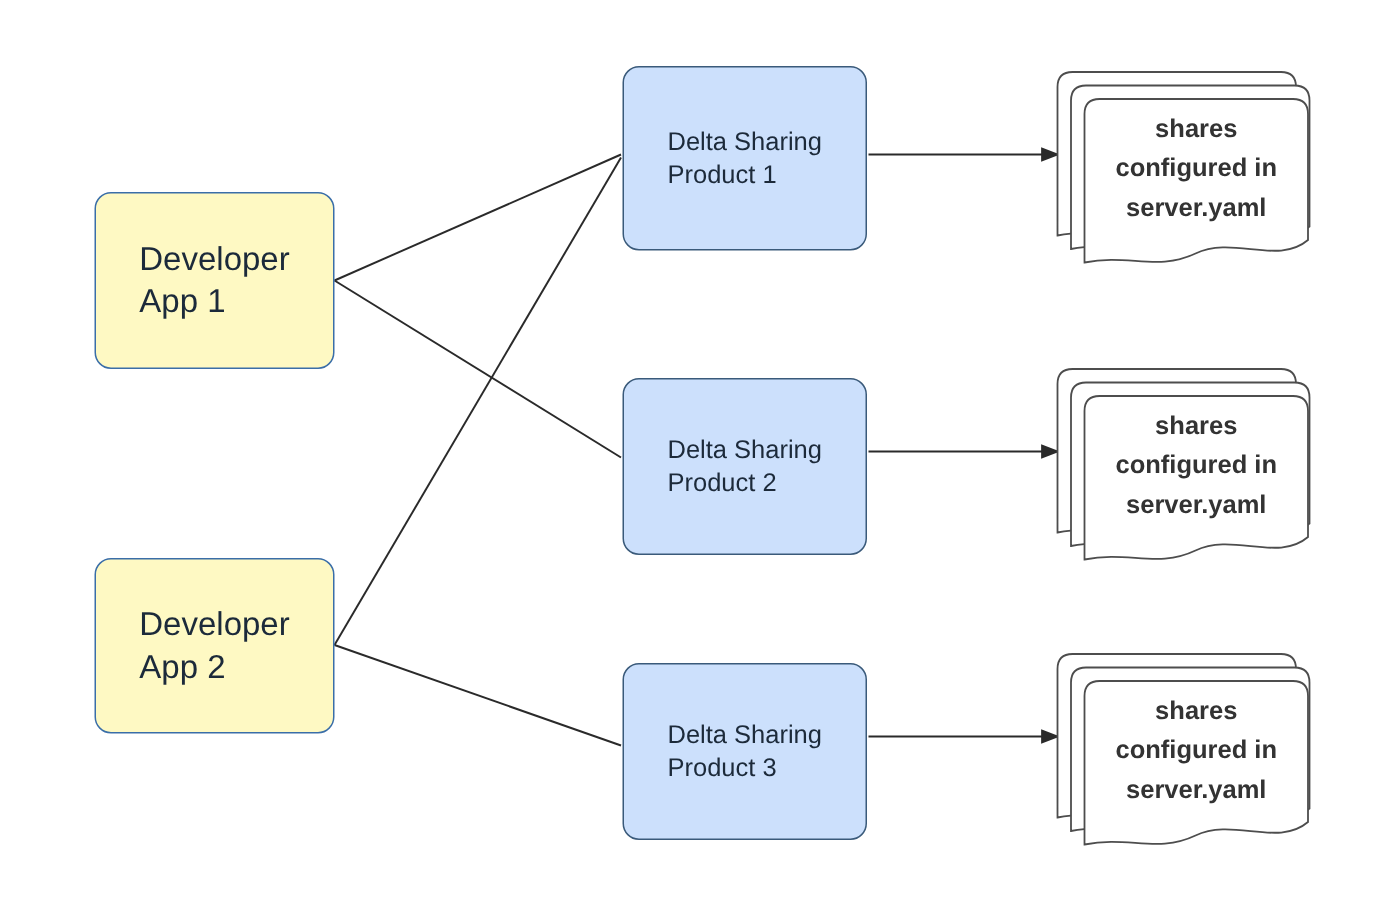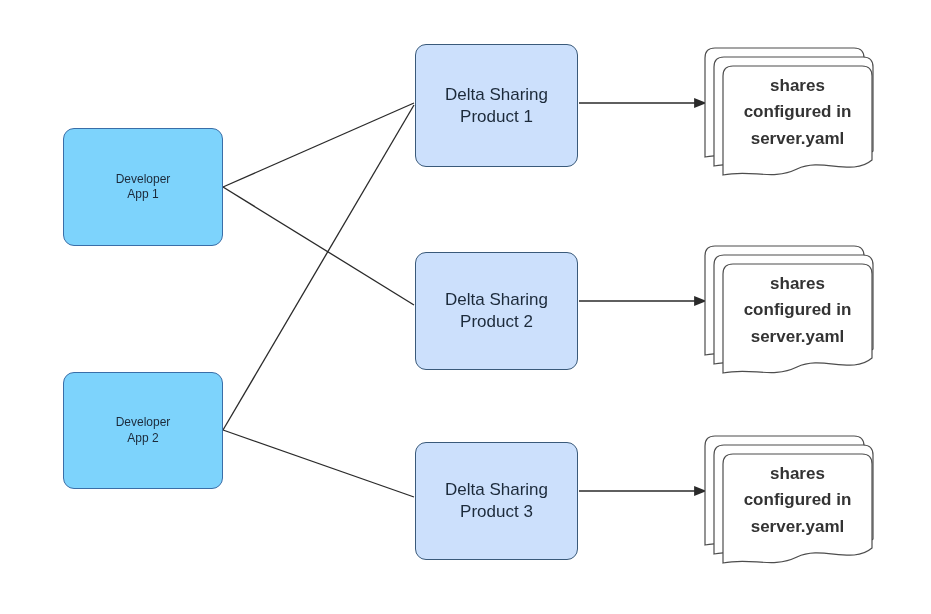--- a/index.html
+++ b/index.html
@@ -22,33 +22,33 @@
     width: 931px;
     height: 614px;
     pointer-events: none;
   }
   .node {
     position: absolute;
     box-sizing: border-box;
     display: flex;
     align-items: center;
     justify-content: center;
-    text-align: center;
+    text-align: left;
     border-radius: 11px;
     line-height: 1.28;
   }
   .node .label {
     white-space: pre-line;
     display: block;
   }
   .app-node {
-    background: #7dd3fc;
+    background: #fef9c3;
     border: 1.4px solid #3A6EA8;
     color: #1C2A3A;
-    font-size: 12px;
+    font-size: 22px;
   }
   .product-node {
     background: #CCE0FC;
     border: 1.4px solid #3A5A7A;
     color: #1C2A3A;
     font-size: 17px;
   }
   .doc-stack {
     position: absolute;
     font-weight: bold;

